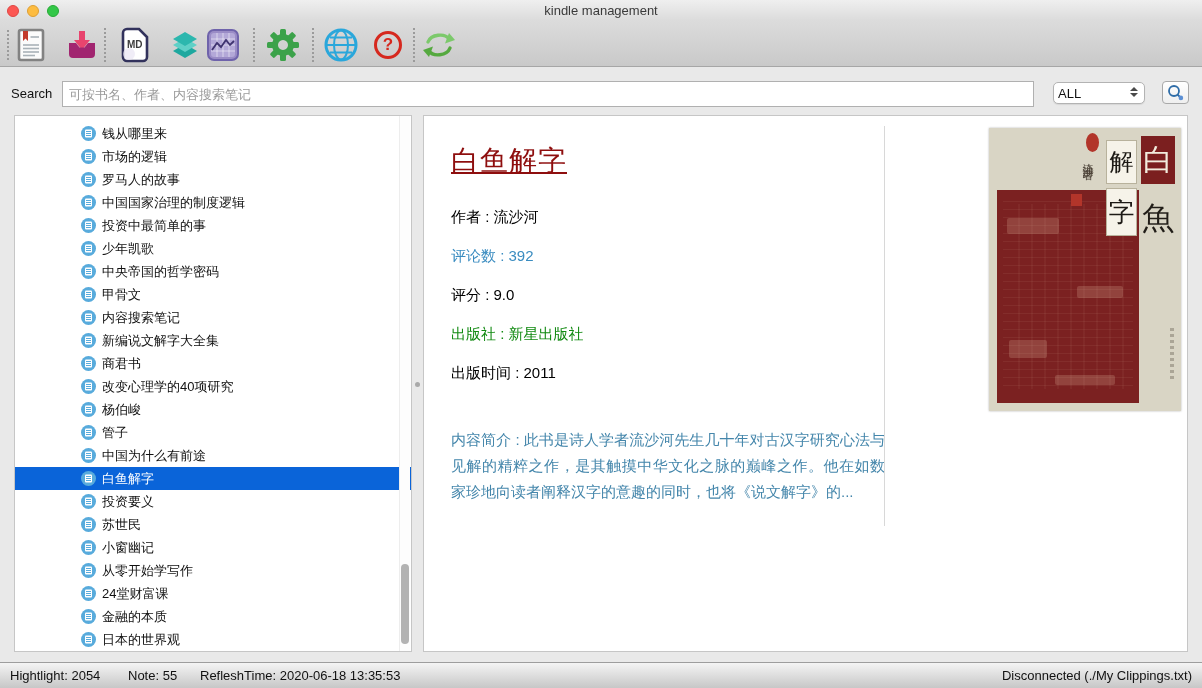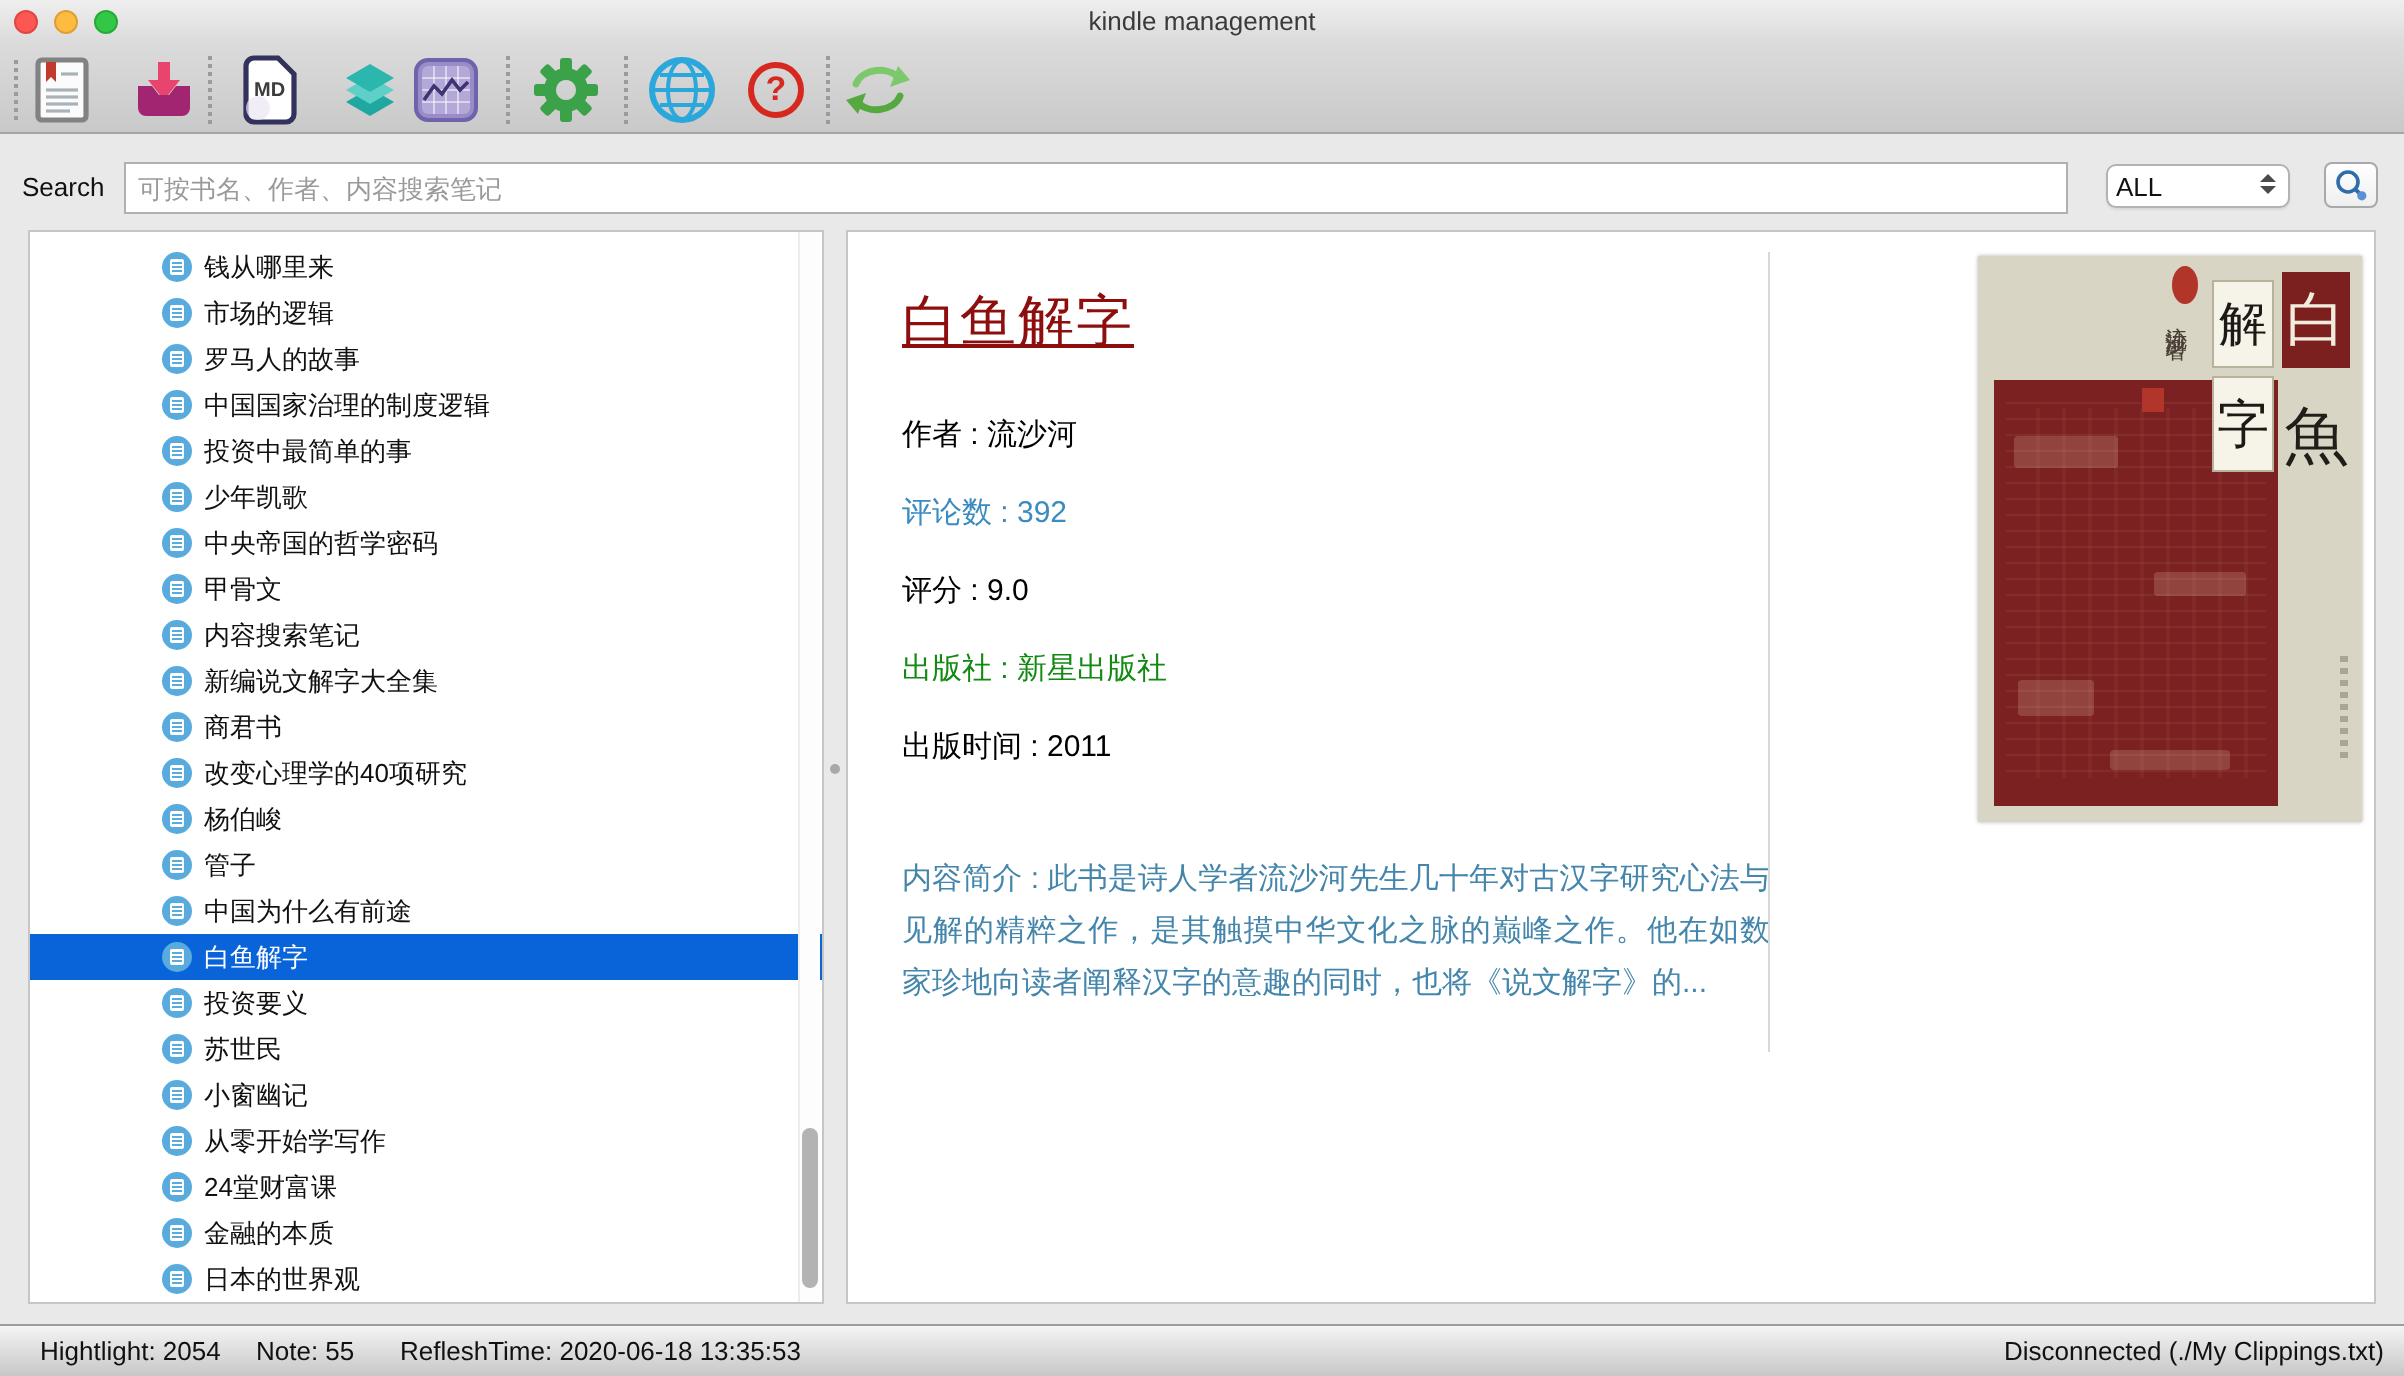--- a/index.html
+++ b/index.html
@@ -88,21 +88,21 @@
     font-family:"DejaVu Serif","Liberation Serif",serif;letter-spacing:2px;}
   .seal-oval{position:absolute;left:97px;top:5px;width:13px;height:19px;background:#b2352a;border-radius:50%;}
   .seal-sq{position:absolute;left:82px;top:66px;width:11px;height:12px;background:#b2352a;}
   .pubstrip{position:absolute;right:7px;bottom:32px;width:4px;height:52px;opacity:.6;
     background:repeating-linear-gradient(0deg,#8b857а 0 3px,transparent 3px 6px);
     background:repeating-linear-gradient(0deg,#8b8577 0 3px,transparent 3px 6px);}
   
   .statusbar{position:absolute;left:0;top:662px;width:1202px;height:26px;
     background:linear-gradient(#f4f4f4,#c7c7c7);border-top:1px solid #9d9d9d;
     font-size:13px;color:#111;}
-  .statusbar .s1{position:absolute;left:10px;top:5px;margin-left:10px;}
+  .statusbar .s1{position:absolute;left:10px;top:5px;}
   .statusbar .s2{position:absolute;left:128px;top:5px;}
   .statusbar .s3{position:absolute;left:200px;top:5px;}
   .statusbar .s4{position:absolute;right:10px;top:5px;}
 </style>
 </head>
 <body>
 
 <div class="window">
 
   <div class="header">

